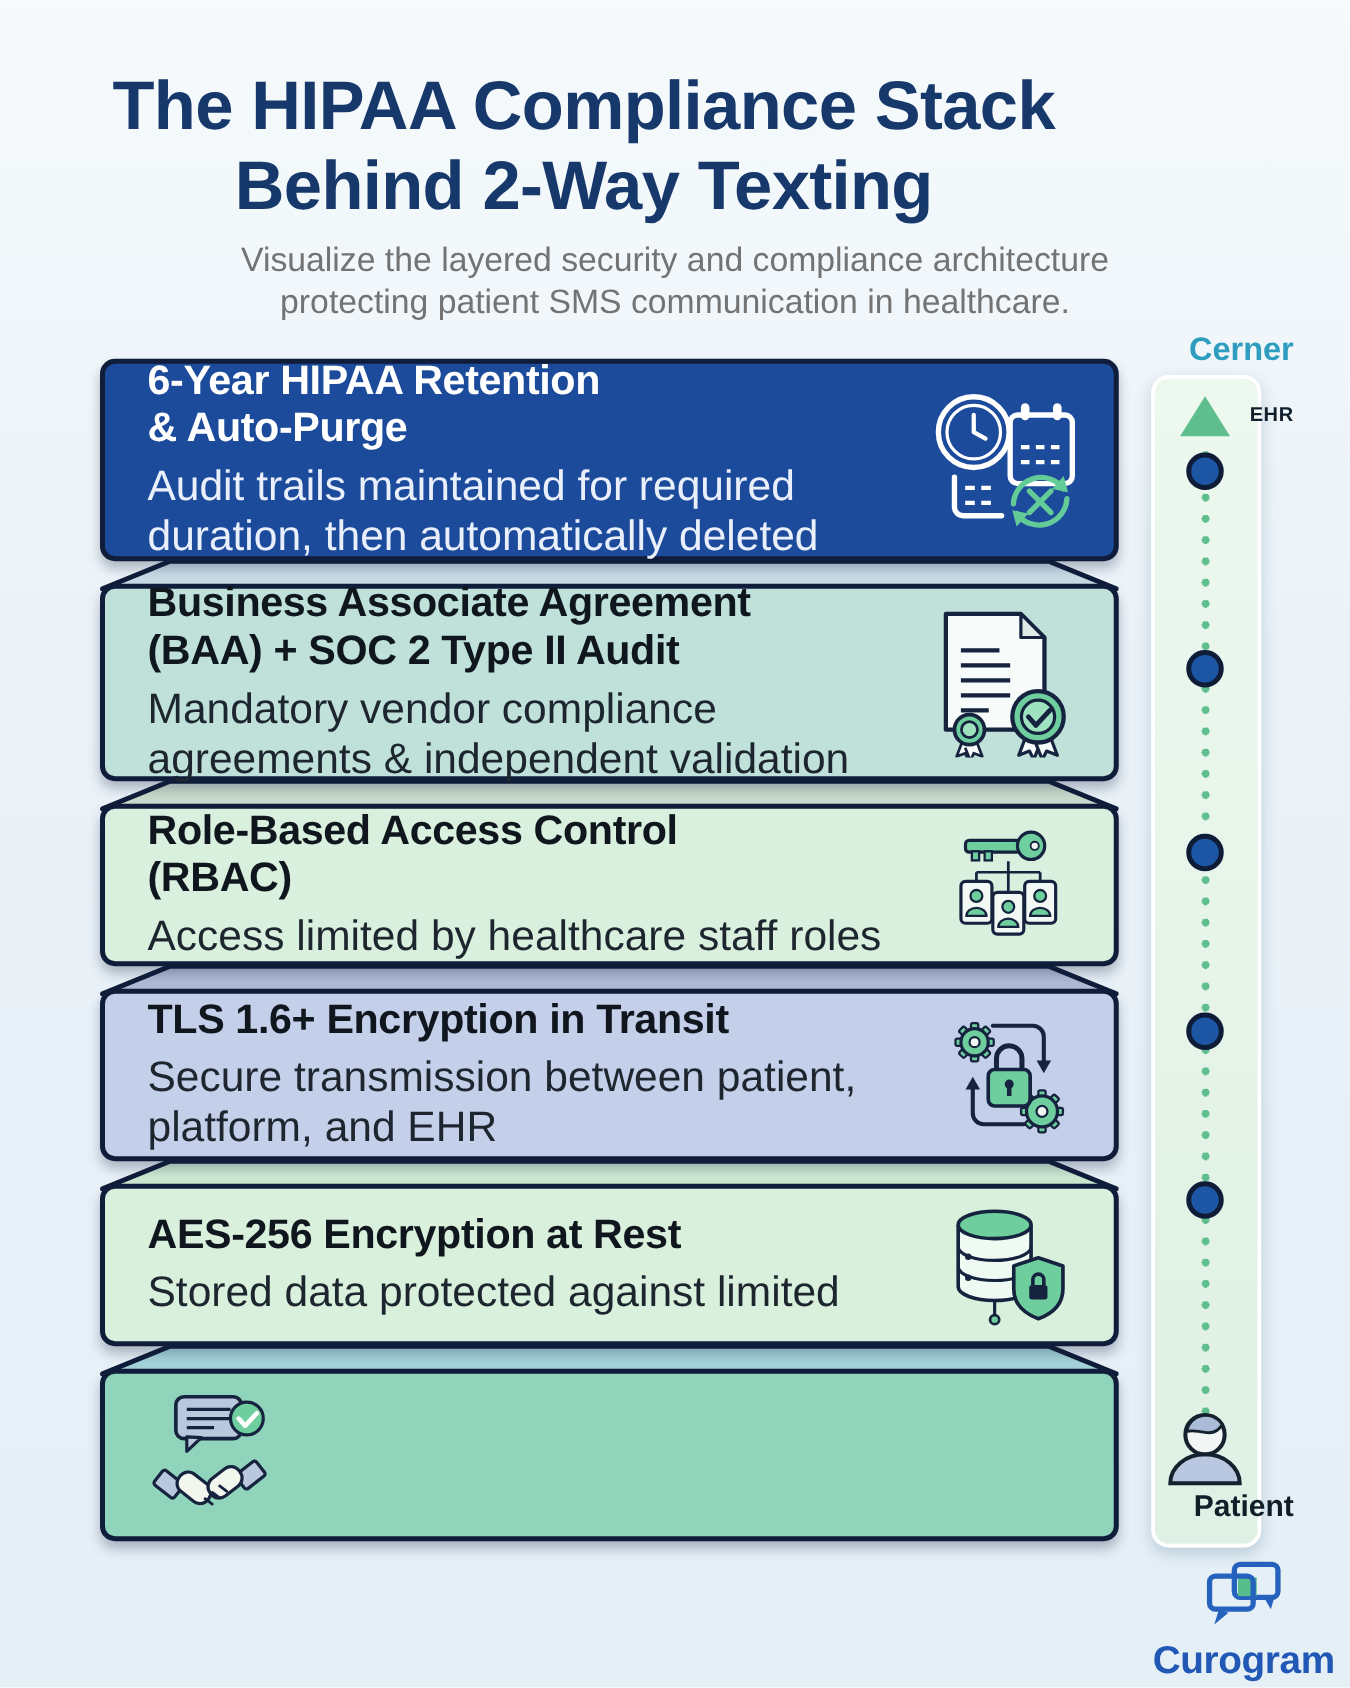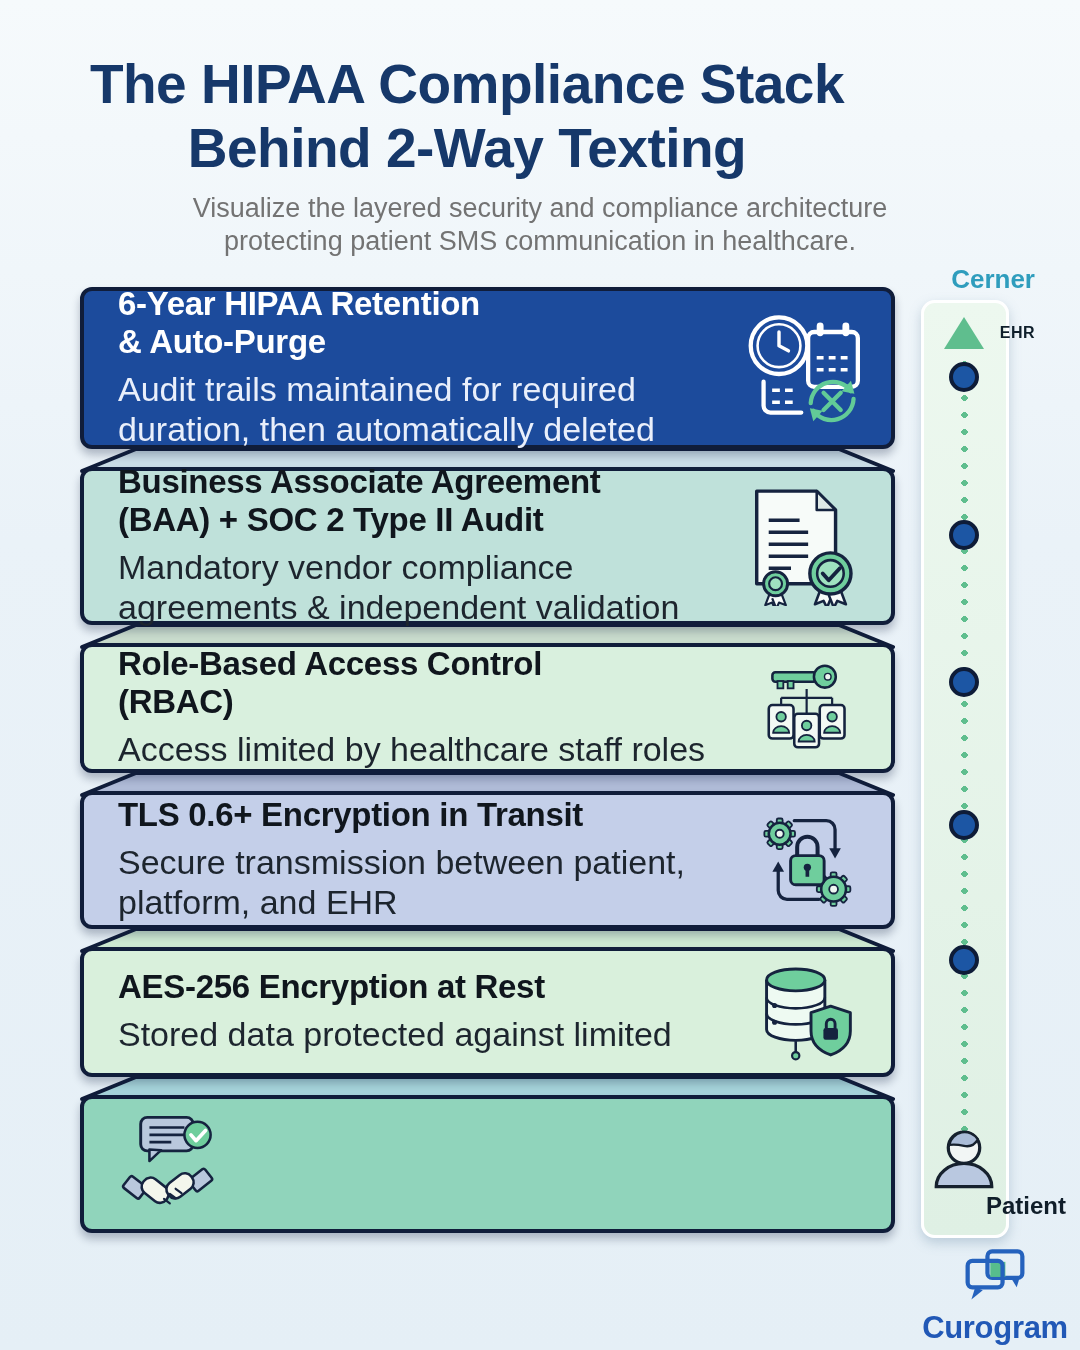--- a/index.html
+++ b/index.html
@@ -50,21 +50,21 @@
   
   .rail-panel{
     position:absolute;left:921px;top:300px;width:88px;height:938px;
     background:linear-gradient(180deg,#edf8ef 0%,#dff0e4 100%);
     border:3px solid #ffffff;border-radius:14px;box-sizing:border-box;
     box-shadow:0 5px 12px rgba(110,140,165,0.35);
   }
   .rail-label{position:absolute;left:895px;width:140px;text-align:right;margin:0;z-index:2;}
   .vendor-label{top:264px;font-size:26px;font-weight:800;color:var(--vendor-color,#2f9dbd);}
   .system-label{top:295px;font-size:16px;font-weight:800;color:#0f1f2b;letter-spacing:0.5px;margin-top:29px;}
-  .patient-label{top:1192px;font-size:24px;font-weight:700;color:#101e2a;padding-left:31px;}
+  .patient-label{top:1192px;font-size:24px;font-weight:700;color:#101e2a;}
   .rail-triangle{
     position:absolute;left:944px;top:317px;width:0;height:0;z-index:2;
     border-left:20px solid transparent;border-right:20px solid transparent;
     border-bottom:32px solid var(--accent-green,#5fbe8e);
   }
   .rail-dotted{
     position:absolute;left:961px;top:358px;width:7px;height:775px;z-index:1;
     background-image:radial-gradient(circle 3.2px at 3.5px 6px,var(--accent-green,#5fbe8e) 97%,rgba(0,0,0,0));
     background-size:7px 17px;background-repeat:repeat-y;
   }
@@ -179,21 +179,21 @@
       </div>
     </div>
   </section>
 
   <section class="layer" style="--face: #c4cfe9; --lid: #b0bcd8; --title-c: #10161d; --desc-c: #1d252e;">
     <svg class="lid" width="815" height="26" viewBox="0 0 815 26" preserveAspectRatio="none">
         <polygon points="56,2 759,2 813,24 2,24"></polygon>
       </svg>
     <div class="face f3">
       <div class="face-text">
-        <h2 class="prelines">TLS 0.6+ Encryption in Transit</h2>
+        <h2 class="prelines">TLS 1.6+ Encryption in Transit</h2>
         <p class="prelines">Secure transmission between patient,
 platform, and EHR</p>
       </div>
       <div class="icon">
         <svg viewBox="0 0 150 140" fill="none">
           <path d="M58,16 H102 a12,12 0 0 1 12,12 V56" stroke="#15233f" stroke-width="4.5" stroke-linecap="round"></path>
           <path d="M106,54 h16 l-8,14 z" fill="#15233f"></path>
           <path d="M92,124 H48 a12,12 0 0 1 -12,-12 V84" stroke="#15233f" stroke-width="4.5" stroke-linecap="round"></path>
           <path d="M28,86 h16 l-8,-14 z" fill="#15233f"></path>
           <g transform="translate(38,34)">

